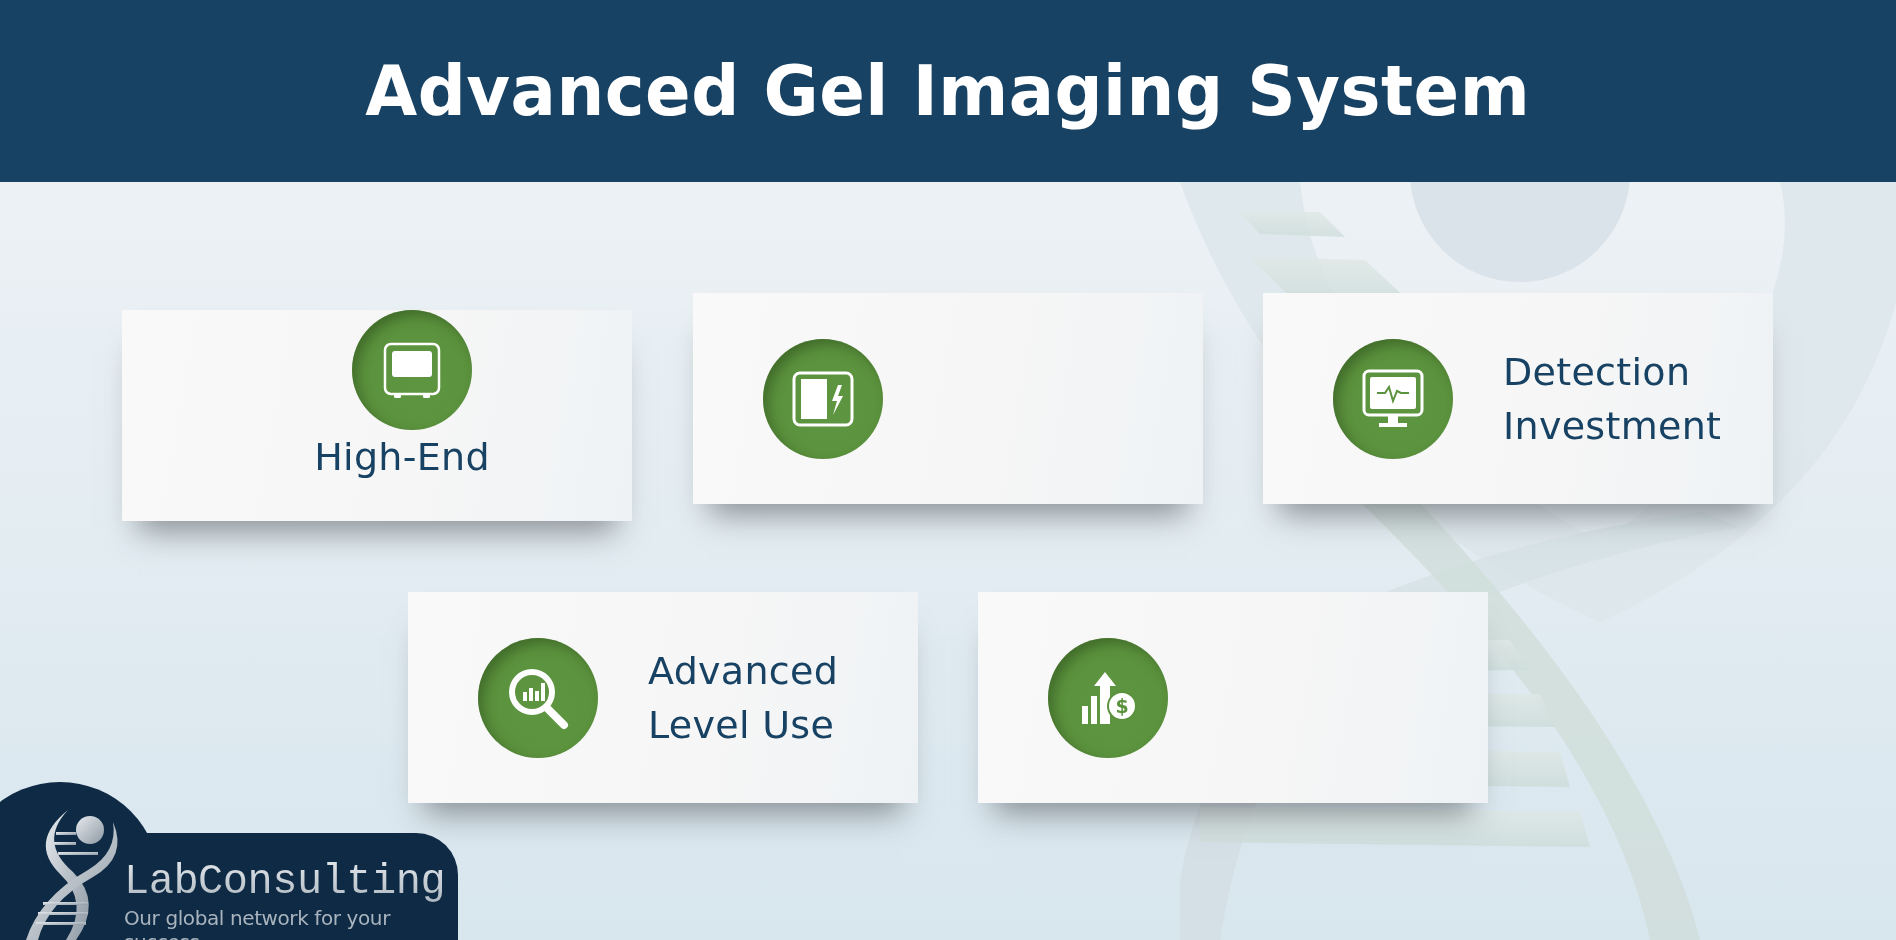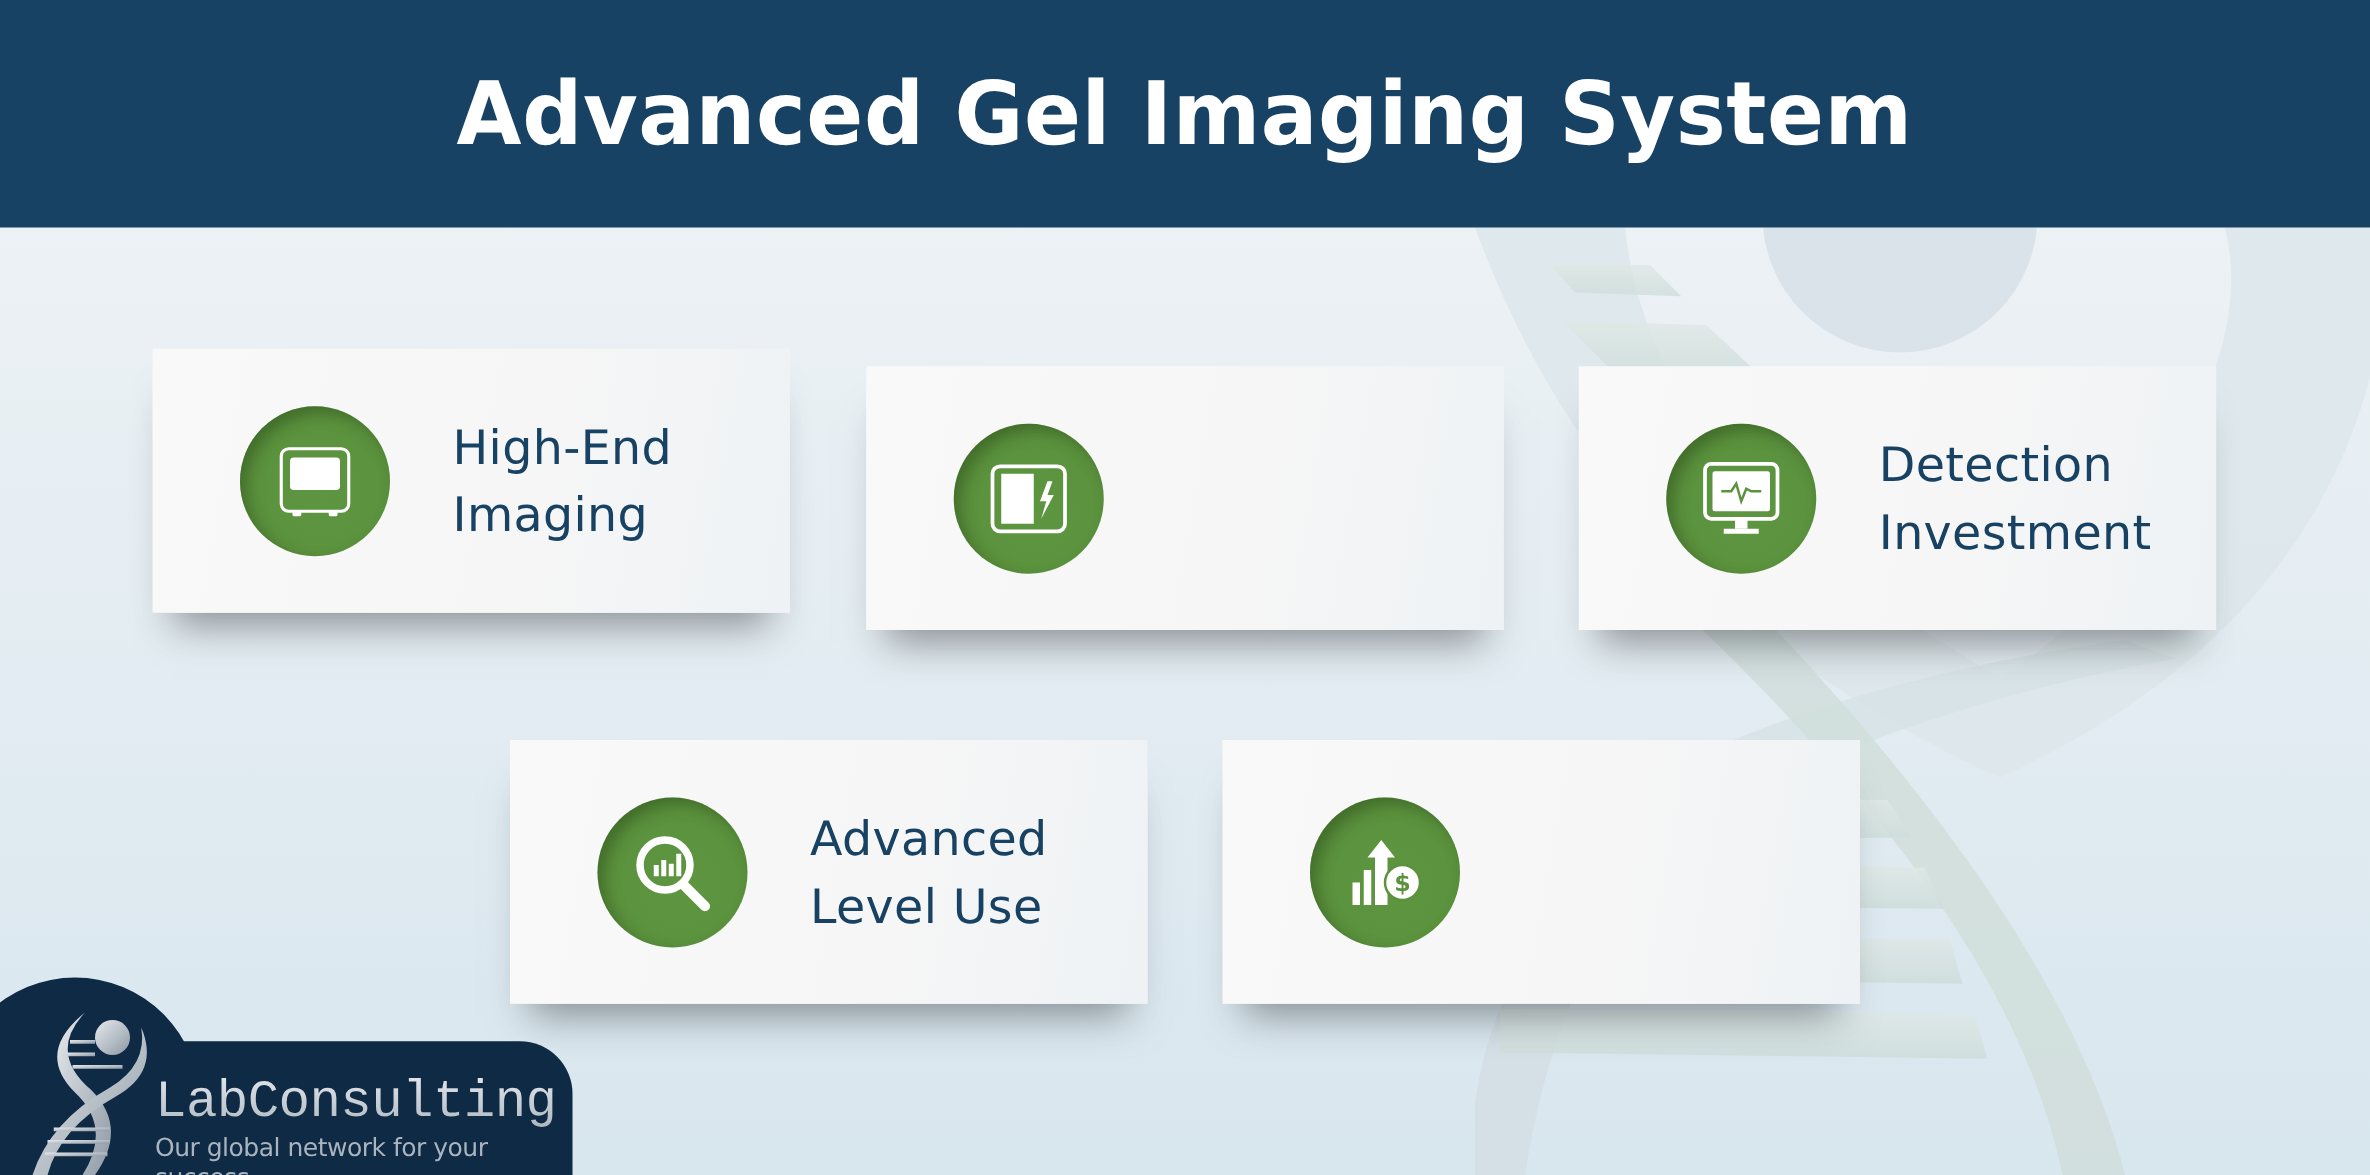--- a/index.html
+++ b/index.html
@@ -96,32 +96,31 @@
   <path d="M 140 440 Q 300 360 520 330 L 560 345 Q 360 380 180 470 Z" fill="#d6e2e6" opacity="0.8"></path>
   <path d="M 220 300 Q 470 560 520 758 L 470 758 Q 430 560 180 320 Z" fill="#d0ddd9" opacity="0.8"></path>
   <path d="M 0 700 Q 20 560 160 440 L 200 440 Q 70 560 40 758 L 0 758 Z" fill="#d3dde2" opacity="0.7"></path>
 
   <path d="M 100 460 L 330 458 L 350 488 L 130 490 Z" fill="url(#wmg)" opacity="0.85"></path>
   <path d="M 40 510 L 360 512 L 375 545 L 50 542 Z" fill="url(#wmg)" opacity="0.85"></path>
   <path d="M 20 565 L 380 570 L 390 605 L 20 600 Z" fill="url(#wmg)" opacity="0.85"></path>
   <path d="M 20 625 L 400 630 L 410 665 L 20 660 Z" fill="url(#wmg)" opacity="0.8"></path>
 </svg>
 
-<div class="card" style="left:122px; top:279px;">
+<div class="card" style="left:122px; top:310px;flex-direction:column;">
   <div class="icon-circle">
     <svg viewBox="0 0 72 72">
       <rect x="9" y="10" width="54" height="50" rx="6" fill="none" stroke="#fff" stroke-width="2.5"></rect>
       <rect x="16" y="17" width="40" height="26" rx="3" fill="#fff"></rect>
       <rect x="18" y="60" width="7" height="4" rx="1.5" fill="#fff"></rect>
       <rect x="47" y="60" width="7" height="4" rx="1.5" fill="#fff"></rect>
     </svg>
   </div>
   <div class="card-label">
     <span>High-End</span>
-    <span>Imaging</span>
   </div>
 </div>
 
 <div class="card" style="left:693px; top:293px;">
   <div class="icon-circle">
     <svg viewBox="0 0 72 72">
       <rect x="7" y="10" width="58" height="52" rx="6" fill="none" stroke="#fff" stroke-width="3"></rect>
       <rect x="14" y="16" width="26" height="40" fill="#fff"></rect>
       <path d="M 51 22 L 45 38 L 50 38 L 46 52 L 56 33 L 51 33 L 55 22 Z" fill="#fff"></path>
     </svg>

